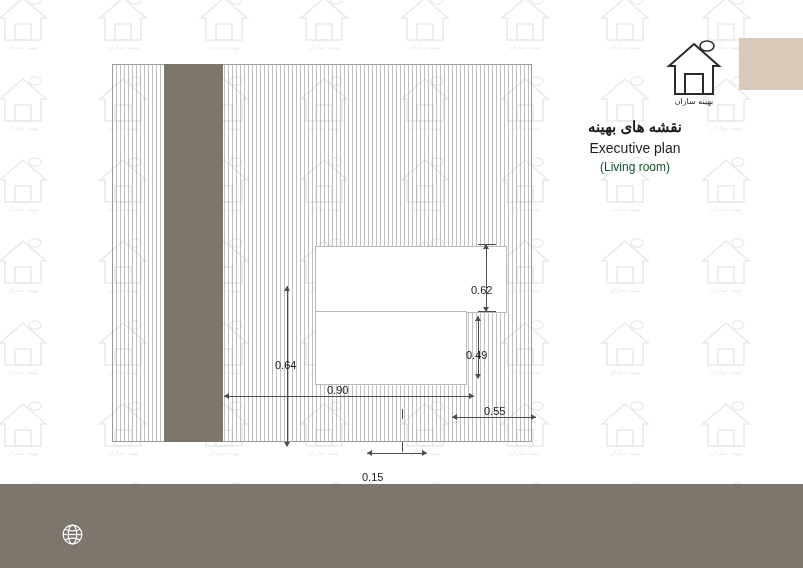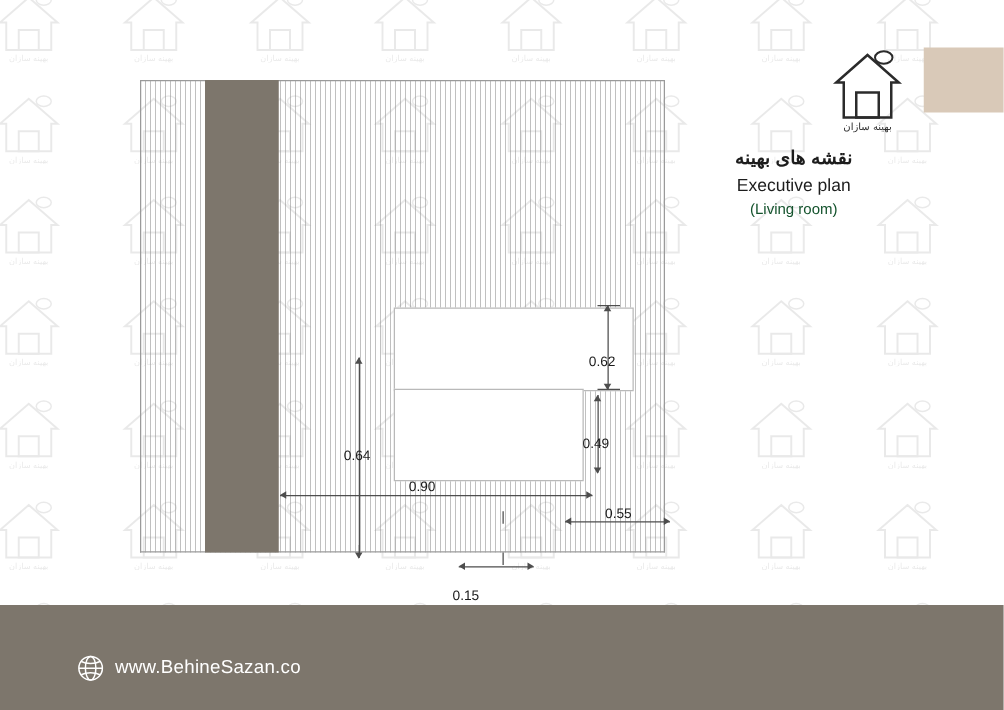--- a/index.html
+++ b/index.html
@@ -887,15 +887,14 @@
       <svg width="21" height="21" viewBox="0 0 21 21">
         <g fill="none" stroke="#ffffff" stroke-width="1.2">
           <circle cx="10.5" cy="10.5" r="9.4"></circle>
           <ellipse cx="10.5" cy="10.5" rx="4.2" ry="9.4"></ellipse>
           <line x1="1.1" y1="10.5" x2="19.9" y2="10.5"></line>
           <path d="M3 5.2 C7 7.4, 14 7.4, 18 5.2"></path>
           <path d="M3 15.8 C7 13.6, 14 13.6, 18 15.8"></path>
         </g>
       </svg>
     </div>
-    <div id="site-url">www.BehineSazan.co</div>
   </div>
 </div>
 
 </body></html>

